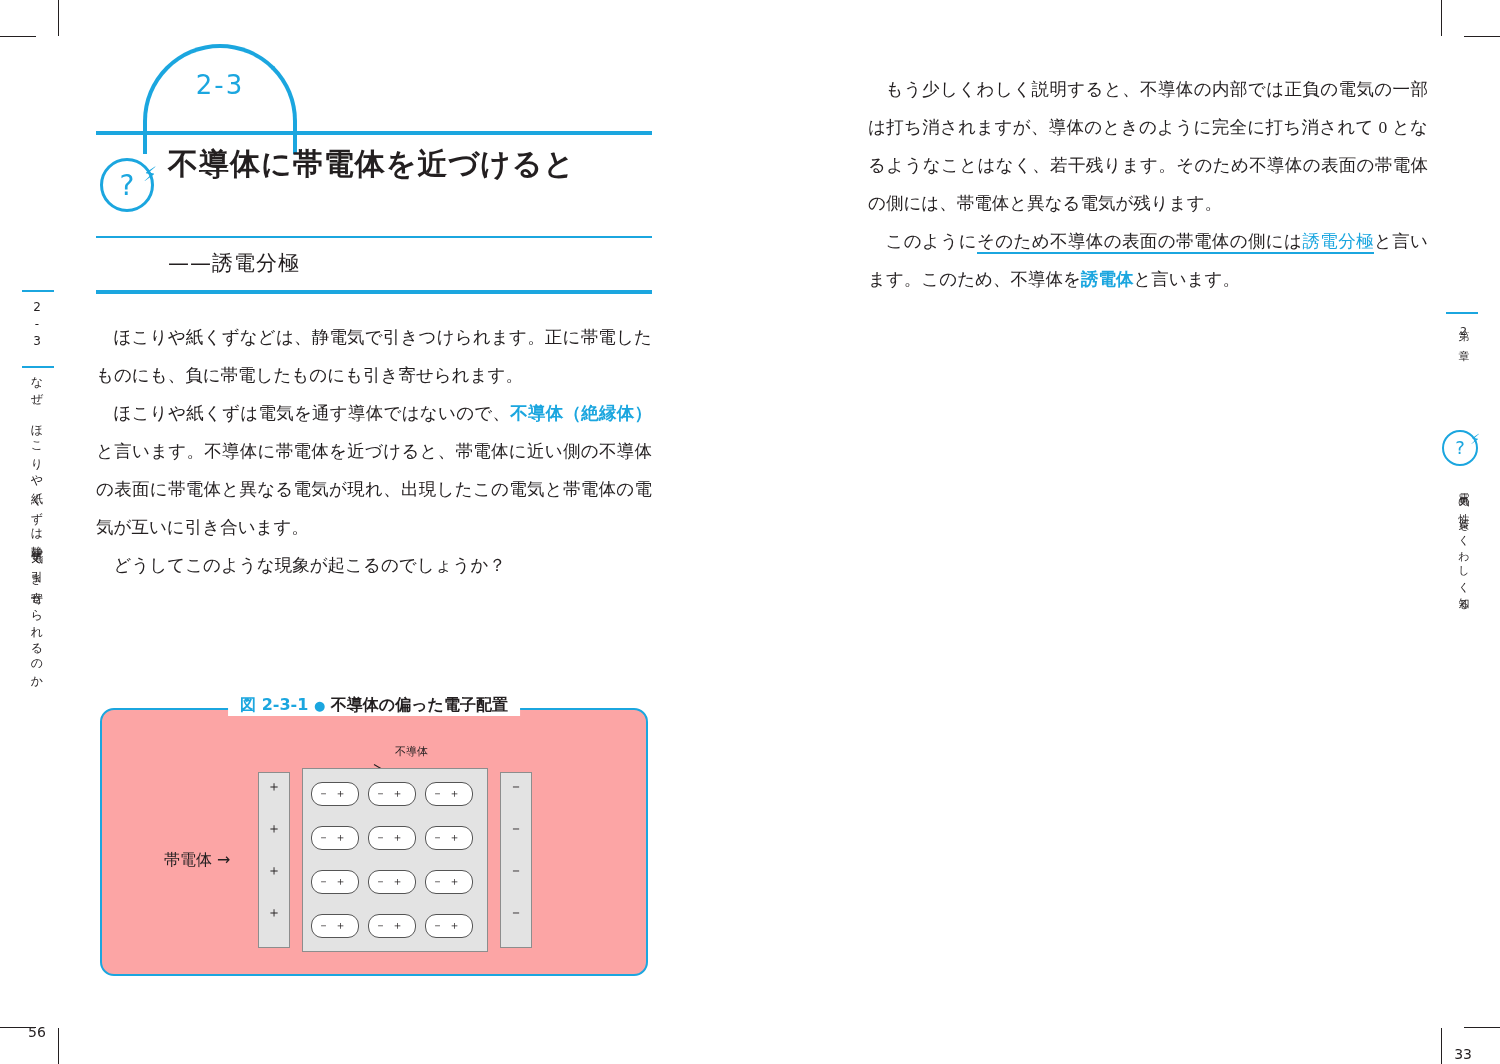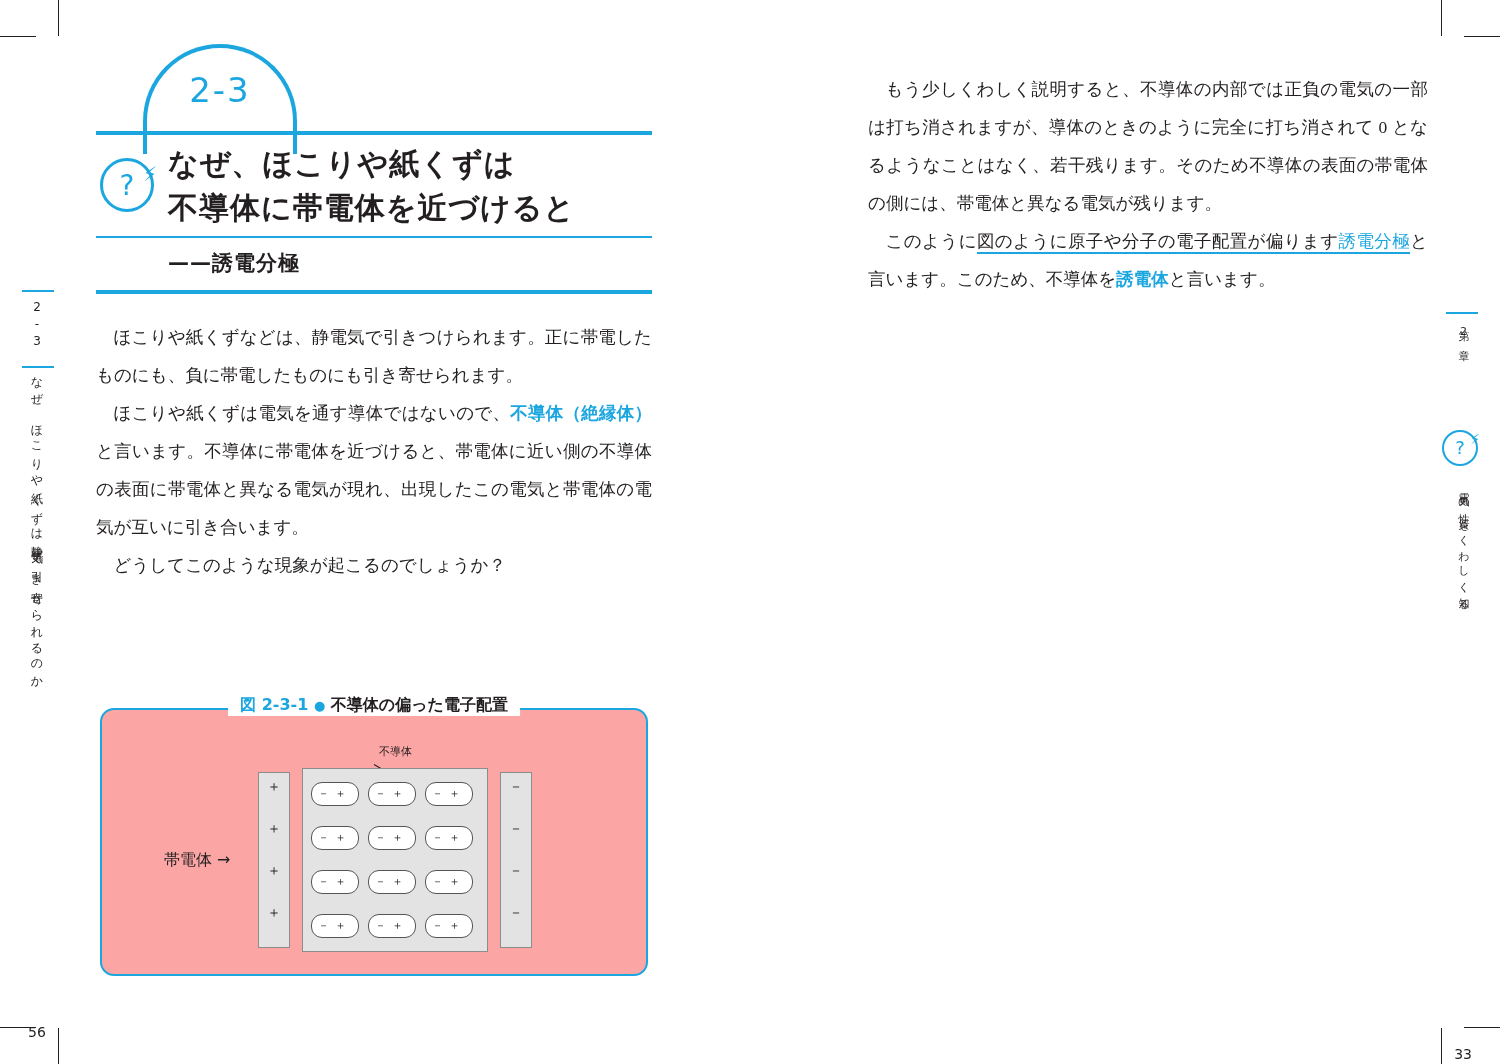--- a/index.html
+++ b/index.html
@@ -28,21 +28,21 @@
   .sec-num-arc{
     position:absolute;left:0;top:0;width:154px;height:110px;
     border:4px solid #1ba6df;border-bottom:none;
     border-radius:77px 77px 0 0;
     box-sizing:border-box;
     background:#fff;
   }
   .sec-num{
     position:absolute;left:0;top:26px;width:154px;text-align:center;
     font-family:"DejaVu Sans", sans-serif;
-    font-size:34px;color:#1ba6df;letter-spacing:2px;font-weight:400;
+    font-size:26px;color:#1ba6df;letter-spacing:2px;font-weight:400;
   }
   .rule{position:absolute;background:#1ba6df;}
   .rule-top{left:96px;top:131px;width:556px;height:4px;}
   .rule-bottom{left:96px;top:290px;width:556px;height:4px;}
   .rule-mid{left:96px;top:236px;width:556px;height:2px;}
 
   .qmark{
     position:absolute;left:100px;top:158px;width:54px;height:54px;
     border:3px solid #1ba6df;border-radius:50%;
     box-sizing:border-box;background:#fff;
@@ -54,21 +54,21 @@
   }
   .title{
     position:absolute;left:168px;top:142px;width:480px;
     font-family:"DejaVu Sans", sans-serif;
     font-weight:700;font-size:30px;line-height:44px;color:#231f20;
     letter-spacing:1px;
   }
   .subtitle{
     position:absolute;left:168px;top:249px;width:480px;
     font-family:"DejaVu Sans", sans-serif;
-    font-weight:700;font-size:21px;color:#231f20;letter-spacing:1px;
+    font-weight:400;font-size:21px;color:#231f20;letter-spacing:1px;
   }
 
   
   .body-col{
     position:absolute;
     font-family:"Liberation Serif", serif;
     font-size:17.5px;line-height:38px;color:#231f20;
     text-align:justify;
   }
   .left .body-col{left:96px;top:318px;width:556px;}
@@ -170,39 +170,38 @@
     <div class="rule rule-top"></div>
     <div class="rule rule-mid"></div>
     <div class="rule rule-bottom"></div>
 
     <div class="qmark">
       <span>?</span>
       <span class="bolt">⚡</span>
     </div>
 
     <div class="title">
-      <div>なぜ、ほこりや紙くずは</div>
       <div>不導体に帯電体を近づけると</div>
     </div>
     <div class="subtitle">——誘電分極</div>
 
     <div class="body-col">
       <p>ほこりや紙くずなどは、静電気で引きつけられます。正に帯電したものにも、負に帯電したものにも引き寄せられます。</p>
       <p><span>ほこりや紙くずは電気を通す導体ではないので、</span><span class="hl">不導体（絶縁体）</span><span>と言います。不導体に帯電体を近づけると、帯電体に近い側の不導体の表面に帯電体と異なる電気が現れ、出現したこの電気と帯電体の電気が互いに引き合います。</span></p>
       <p>どうしてこのような現象が起こるのでしょうか？</p>
     </div>
 
     <div class="figbox" id="fig231">
       <div class="figcap">
         <span class="zu">図 2-3-1</span>
         <span class="dot">●</span>
         <span>不導体の偏った電子配置</span>
       </div>
 
-      <div class="smalllabel" style="left:277px;top:34px;font-family:Liberation Serif, serif;">不導体</div>
+      <div class="smalllabel" style="left:293px;top:34px;font-family:Liberation Serif, serif;">不導体</div>
       <div class="leadline" style="left:272px;top:54px;width:28px;transform:rotate(30deg);"></div>
 
       <div class="smalllabel" style="left:62px;top:140px;font-size:16px;">帯電体 →</div>
 
       <div class="plate" style="left:156px;top:62px;width:32px;height:176px;"></div>
       <div class="sym" style="left:156px;top:68px;width:32px;font-size:14px;">＋</div>
       <div class="sym" style="left:156px;top:110px;width:32px;font-size:14px;">＋</div>
       <div class="sym" style="left:156px;top:152px;width:32px;font-size:14px;">＋</div>
       <div class="sym" style="left:156px;top:194px;width:32px;font-size:14px;">＋</div>
 
@@ -231,21 +230,21 @@
     <div class="sidebar-rule" style="left:22px;top:366px;width:32px;height:2px;"></div>
     <div class="sidetab-left">2-3 なぜ、ほこりや紙くずは静電気で引き寄せられるのか</div>
 
     <div class="folio l">56</div>
   </div>
 
   <div class="page right">
 
     <div class="body-col">
       <p>もう少しくわしく説明すると、不導体の内部では正負の電気の一部は打ち消されますが、導体のときのように完全に打ち消されて 0 となるようなことはなく、若干残ります。そのため不導体の表面の帯電体の側には、帯電体と異なる電気が残ります。</p>
-      <p><span>このように</span><span class="ul">図のように原子や分子の電子配置が偏ります</span><span class="ul-blue">誘電分極</span><span>と言います。このため、不導体を</span><span class="hl">誘電体</span><span>と言います。</span></p>
+      <p><span>このように</span><span class="ul">そのため不導体の表面の帯電体の側には</span><span class="ul-blue">誘電分極</span><span>と言います。このため、不導体を</span><span class="hl">誘電体</span><span>と言います。</span></p>
     </div>
 
     <div class="sidebar-rule" style="right:22px;top:290px;width:32px;height:2px;"></div>
     <div class="sidetab-right" style="top:300px;">第2章</div>
     <div class="chapbadge" style="top:408px;">
       <span>?</span>
       <span class="bolt">⚡</span>
     </div>
     <div class="sidetab-right" style="top:462px;">電気の性質をくわしく知る</div>
 

